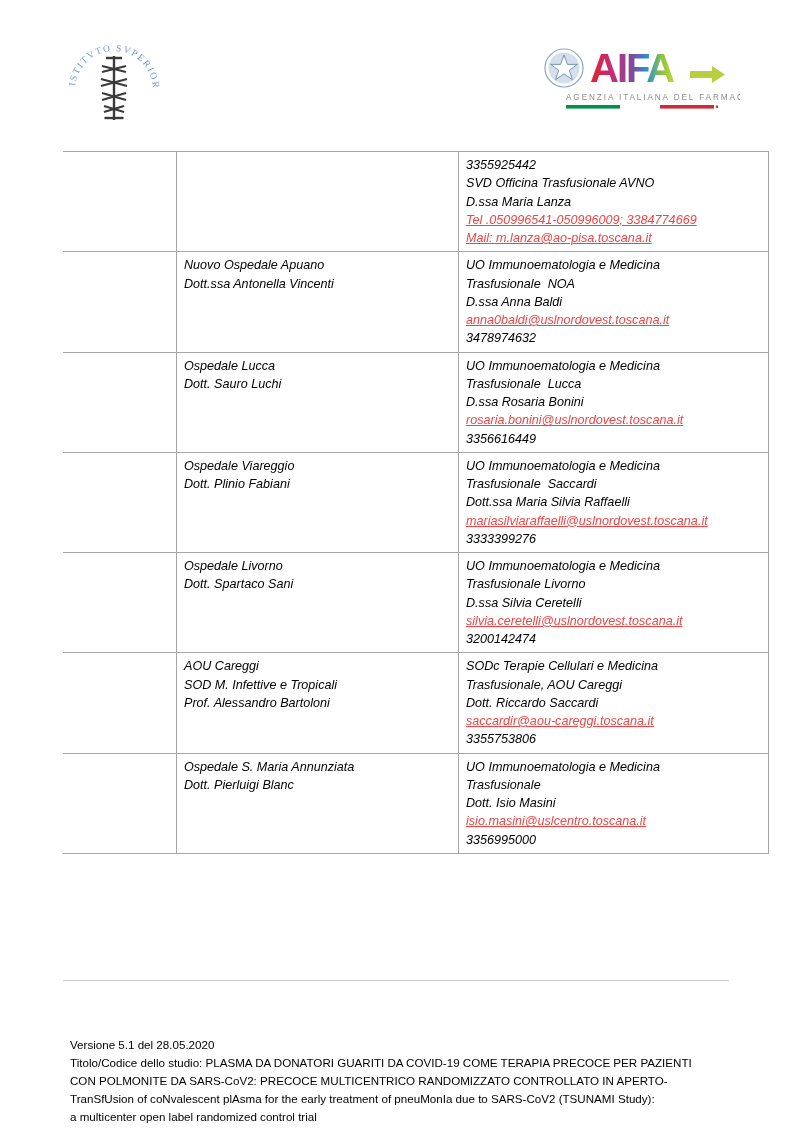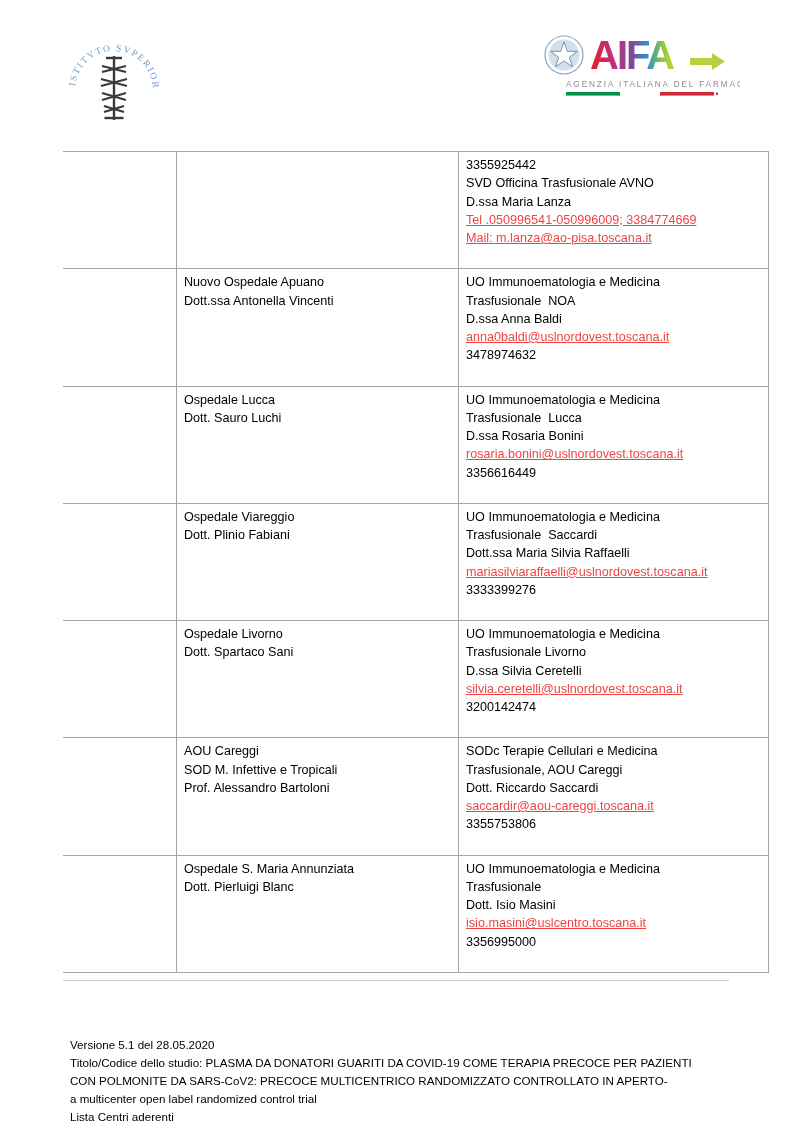--- a/index.html
+++ b/index.html
@@ -34,46 +34,47 @@
   .iss-logo {
     position: absolute;
     left: 63px;
     top: 34px;
     width: 102px;
     height: 92px;
   }
   .aifa-logo {
     position: absolute;
     left: 540px;
-    top: 27px;
+    top: 40px;
     width: 200px;
     height: 72px;
   }
 
   
   .tbl-wrap {
     position: absolute;
     left: 63px;
     top: 151px;
     width: 666px;
   }
   table.centri {
     border-collapse: collapse;
     width: 666px;
     table-layout: fixed;
   }
   table.centri td {
     vertical-align: top;
-    padding: 4px 6px 21px 7px;
+    padding: 4px 6px 4px 7px;
     font-size: 12.6px;
     line-height: 1.45;
     border-top: 1.3px solid #a6a6a6;
     border-bottom: 1.3px solid #a6a6a6;
     border-right: 1.3px solid #a6a6a6;
     border-left: none;
+    font-style: italic;
   }
   table.centri td.c-num {
     width: 100px;
     border-left: none;
   }
   table.centri td.c-centro {
     width: 268px;
     margin-top: 44px;
   }
   table.centri td.c-contatto {
@@ -280,17 +281,18 @@
         </tbody>
     </table>
   </div>
 
   <div class="footer-rule"></div>
   <div class="footer">
 
   <span class="fline">Versione 5.1 del 28.05.2020</span>
       <span class="fline">Titolo/Codice dello studio: PLASMA DA DONATORI GUARITI DA COVID-19 COME TERAPIA PRECOCE PER PAZIENTI</span>
       <span class="fline">CON POLMONITE DA SARS-CoV2: PRECOCE MULTICENTRICO RANDOMIZZATO CONTROLLATO IN APERTO-</span>
+      <span class="fline">TranSfUsion of coNvalescent plAsma for the early treatment of pneuMonIa due to SARS-CoV2 (TSUNAMI Study):</span>
       <span class="fline">a multicenter open label randomized control trial</span>
       <span class="fline">Lista Centri aderenti</span>
     </div>
 
 </div>
 
 </body></html>

